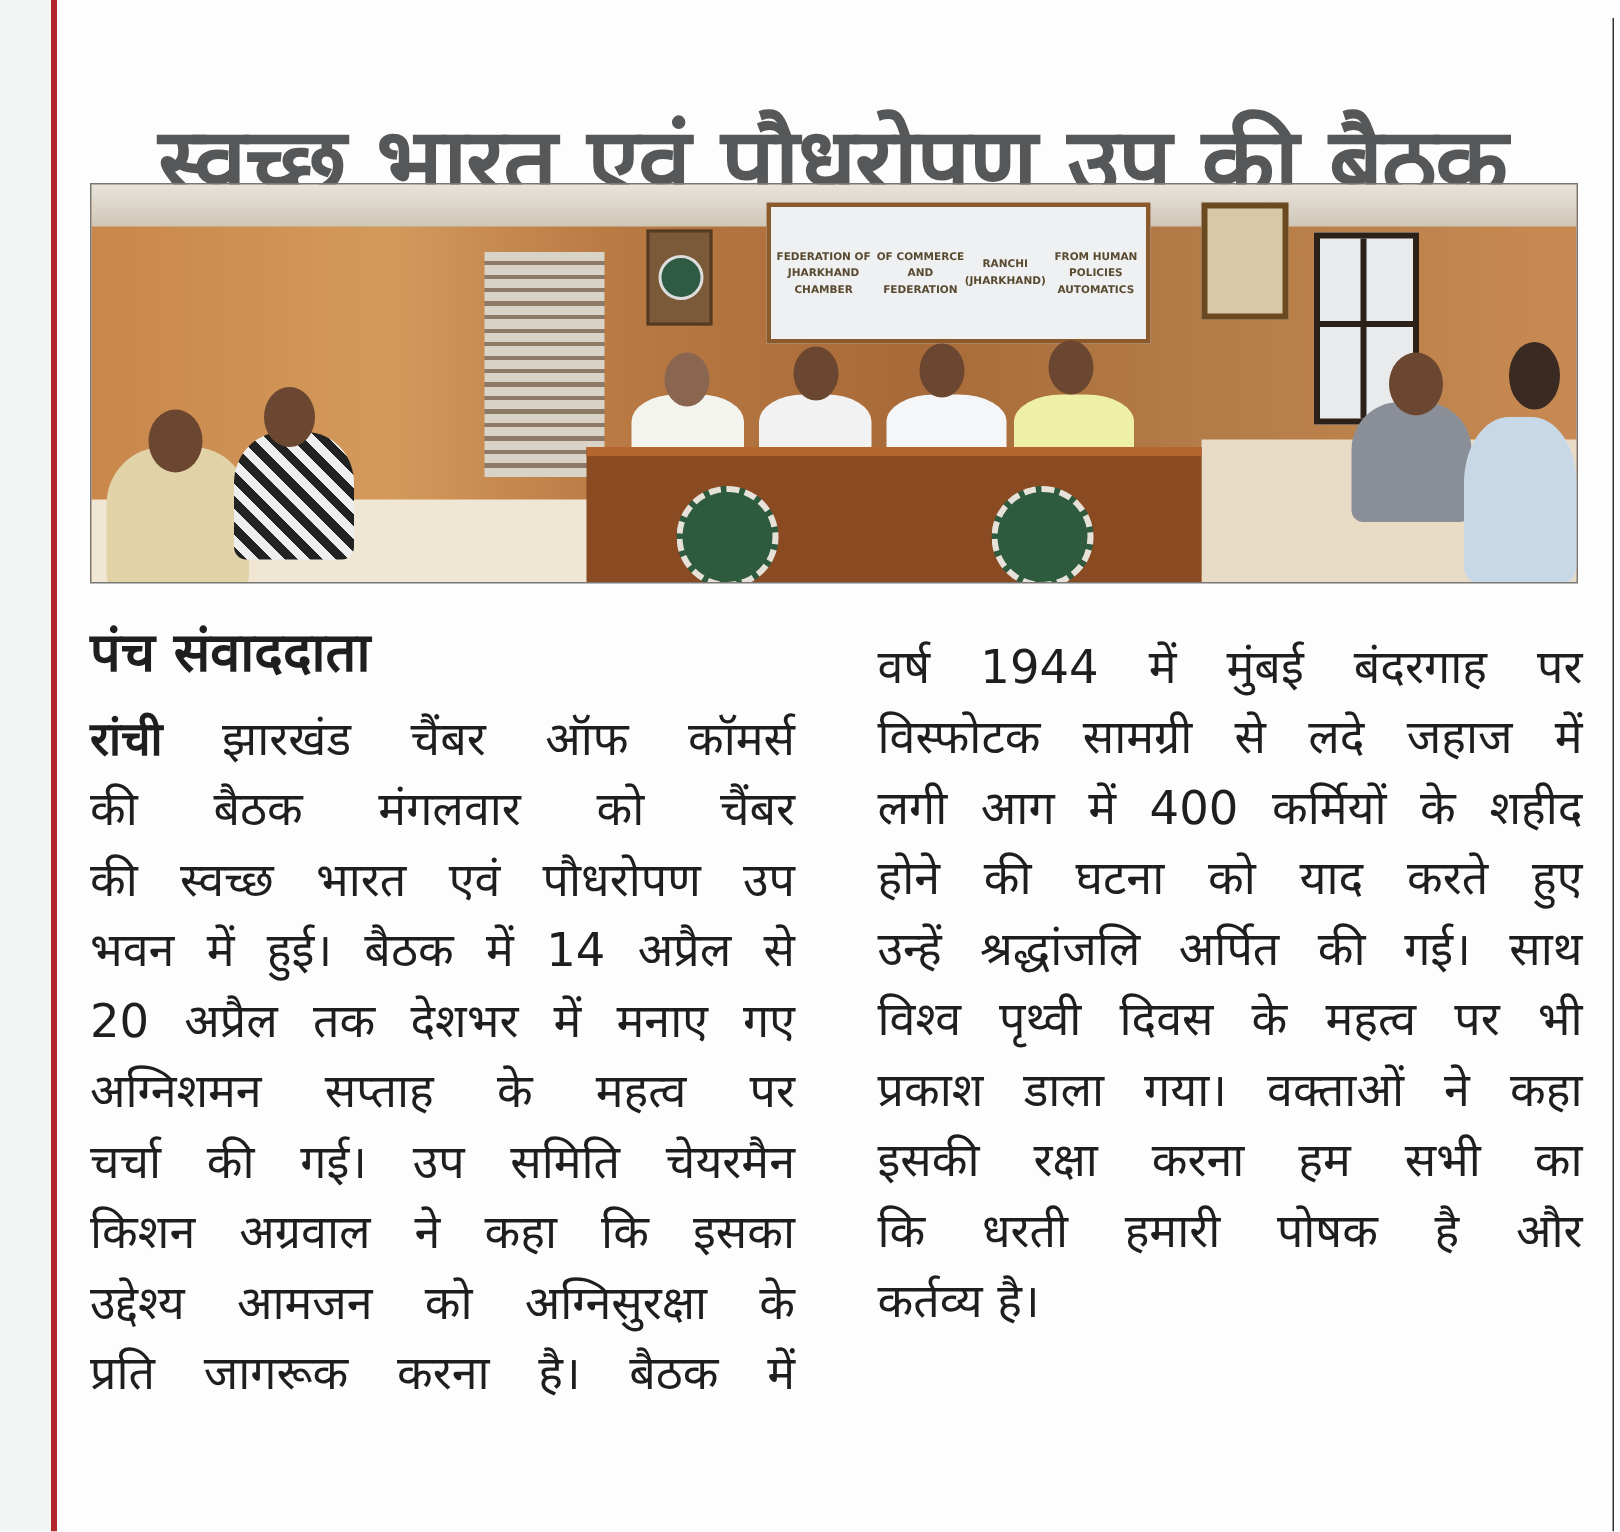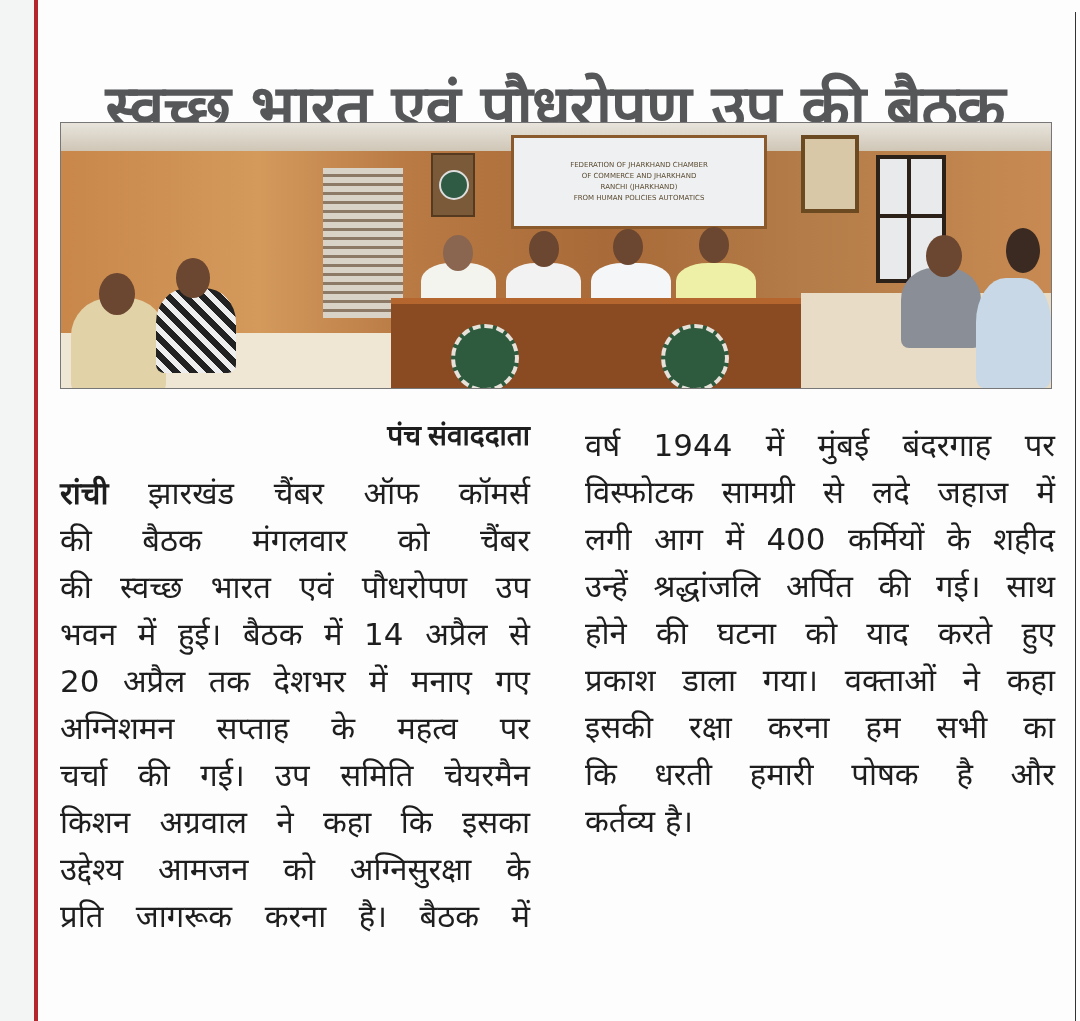--- a/index.html
+++ b/index.html
@@ -20,39 +20,39 @@
     transform:scaleX(1.02); white-space:nowrap;
   }
   .photo {
     position:absolute; left:60px; top:122px; width:990px; height:265px;
     overflow:hidden; border:1px solid #777;
     background:linear-gradient(90deg,#c9874a 0%,#d39a5c 20%,#b97a44 35%,#a86a38 55%,#b37c48 75%,#c88a52 100%);
   }
   .photo .ceiling { position:absolute; left:0; top:0; width:100%; height:28px; background:linear-gradient(#e8e4dc,#cfc6b6); }
   .photo .banner {
     position:absolute; left:450px; top:12px; width:250px; height:88px; background:#eef0f2;
-    border:3px solid #8a5a2c; display:flex; flex-direction:column; align-items:center; justify-content:center;
-    font-size:7px; color:#5a4a30; font-weight:normal; line-height:11px; text-align:center;
+    border:3px solid #8a5a2c; display:flex; flex-direction:row; align-items:center; justify-content:center;
+    font-size:7px; color:#5a4a30; font-weight:bold; line-height:11px; text-align:center;
   }
   .photo .window { position:absolute; left:815px; top:32px; width:62px; height:120px; background:#e8eaec; border:4px solid #2b2118; }
   .photo .window:before { content:""; position:absolute; left:27px; top:0; width:4px; height:100%; background:#2b2118; }
   .photo .window:after { content:""; position:absolute; left:0; top:55px; width:100%; height:4px; background:#2b2118; }
   .photo .portrait { position:absolute; left:740px; top:12px; width:50px; height:70px; background:#d8c8a8; border:4px solid #6b4a22; }
   .photo .frame-logo { position:absolute; left:370px; top:30px; width:40px; height:60px; background:#7a5a38; border:2px solid #553a20; }
   .photo .frame-logo:after { content:""; position:absolute; left:6px; top:15px; width:26px; height:26px; border-radius:50%; background:#2f5a44; border:2px solid #ddd; }
   .photo .blinds { position:absolute; left:262px; top:45px; width:80px; height:150px; background:repeating-linear-gradient(#d9d2c6 0 6px,#8d7a66 6px 9px); }
   .photo .podium { position:absolute; left:330px; top:175px; width:410px; height:90px; background:#8a4a22; border-top:6px solid #b5652e; }
   .photo .podium .seal { position:absolute; top:20px; width:60px; height:60px; border-radius:50%; background:#2e5a3e; border:4px dashed #e6e2da; }
   .photo .table-left { position:absolute; left:0; top:210px; width:340px; height:60px; background:#efe6d4; }
   .photo .table-right { position:absolute; left:740px; top:170px; width:250px; height:100px; background:#e8dcc6; }
   .photo .person { position:absolute; border-radius:40% 40% 10% 10%; }
   .photo .head { position:absolute; border-radius:50%; background:#6b4630; }
   .byline {
-    position:absolute; left:60px; top:416px; width:470px; text-align:right;
-    font-size:28px; font-weight:bold; line-height:40px;font-family:Liberation Serif, serif;
+    position:absolute; left:60px; top:416px; width:470px; text-align:left;
+    font-size:36px; font-weight:bold; line-height:40px;
   }
   .col {
     position:absolute; width:470px; font-size:31px; line-height:47px;
     text-align:justify; text-align-last:justify;
   }
   .col .line { display:block; white-space:nowrap; height:47px; }
   .col .line.last { text-align-last:left; }
   .col-left { left:60px; top:470px; }
   .col-right { left:585px; top:422px; }
   .dateline { font-weight:bold;font-family:Liberation Mono, monospace; }
@@ -65,21 +65,21 @@
 <div class="right-rule"></div>
 
 <h1 class="headline">स्वच्छ भारत एवं पौधरोपण उप की बैठक</h1>
 
 <div class="photo" title="चैंबर भवन में स्वच्छ भारत एवं पौधरोपण उप समिति की बैठक">
   <div class="ceiling"></div>
   <div class="blinds"></div>
   <div class="frame-logo"></div>
   <div class="banner">
     <span>FEDERATION OF JHARKHAND CHAMBER</span>
-    <span>OF COMMERCE AND JHARKHAND</span>
+    <span>OF COMMERCE AND FEDERATION</span>
     <span>RANCHI (JHARKHAND)</span>
     <span>FROM HUMAN POLICIES AUTOMATICS</span>
   </div>
   <div class="portrait"></div>
   <div class="window"></div>
   <div class="table-left"></div>
   <div class="table-right"></div>
 
   <div class="person" style="left:10px;top:175px;width:95px;height:95px;background:#e2d2a8;"></div>
   <div class="head" style="left:38px;top:150px;width:36px;height:42px;"></div>
@@ -115,19 +115,20 @@
   <span class="line">चर्चा की गई। उप समिति चेयरमैन</span>
   <span class="line">किशन अग्रवाल ने कहा कि इसका</span>
   <span class="line">उद्देश्य आमजन को अग्निसुरक्षा के</span>
   <span class="line">प्रति जागरूक करना है। बैठक में</span>
 </div>
 
 <div class="col col-right">
   <span class="line">वर्ष 1944 में मुंबई बंदरगाह पर</span>
   <span class="line">विस्फोटक सामग्री से लदे जहाज में</span>
   <span class="line">लगी आग में 400 कर्मियों के शहीद</span>
+  <span class="line">होने की घटना को याद करते हुए</span>
   <span class="line">उन्हें श्रद्धांजलि अर्पित की गई। साथ</span>
-  <span class="line">होने की घटना को याद करते हुए</span>
+  <span class="line">विश्व पृथ्वी दिवस के महत्व पर भी</span>
   <span class="line">प्रकाश डाला गया। वक्ताओं ने कहा</span>
   <span class="line">इसकी रक्षा करना हम सभी का</span>
   <span class="line">कि धरती हमारी पोषक है और</span>
   <span class="line last">कर्तव्य है।</span>
 </div>
 
 </body></html>

